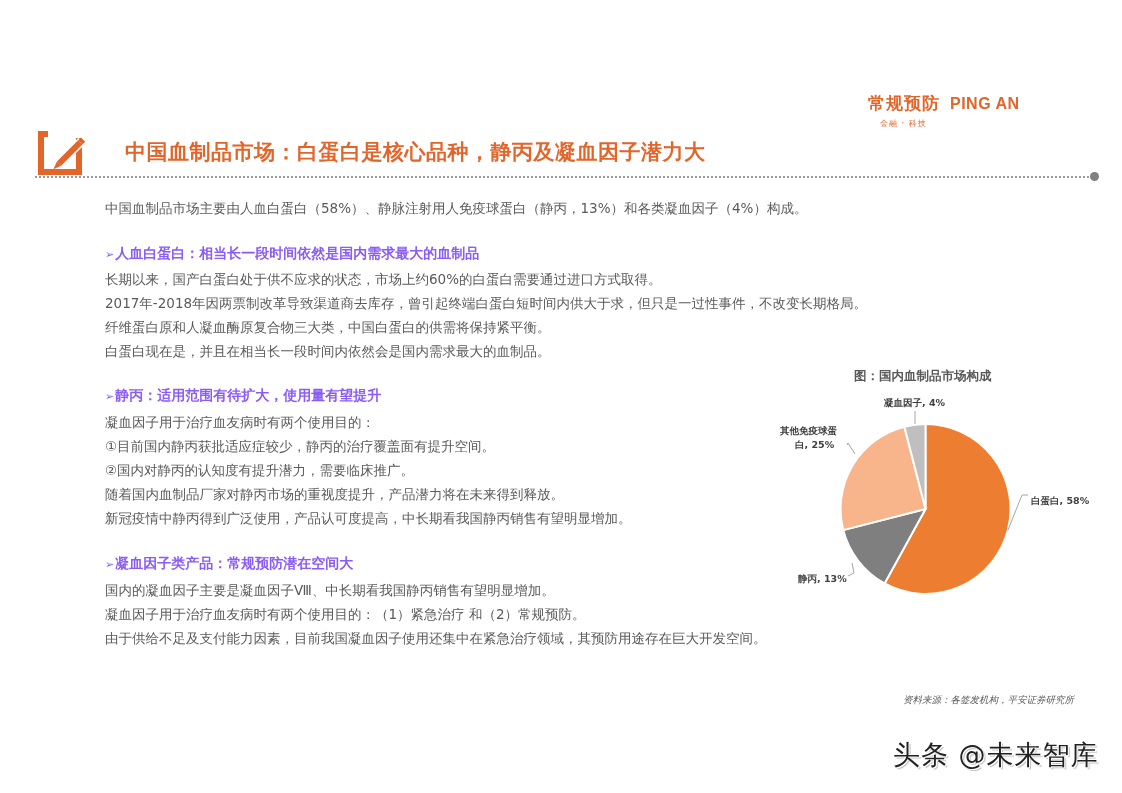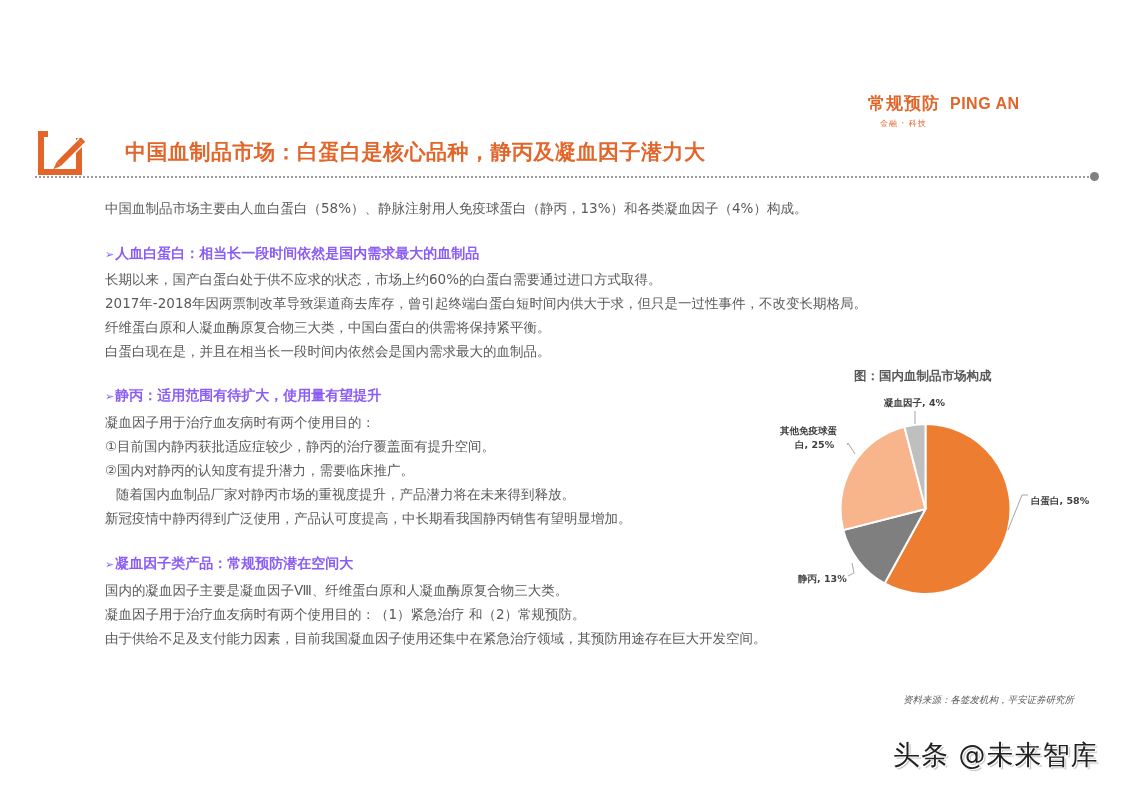--- a/index.html
+++ b/index.html
@@ -60,27 +60,27 @@
 <div class="text" style="top:292px;">2017年-2018年因两票制改革导致渠道商去库存，曾引起终端白蛋白短时间内供大于求，但只是一过性事件，不改变长期格局。</div>
 <div class="text" style="top:316px;">纤维蛋白原和人凝血酶原复合物三大类，中国白蛋白的供需将保持紧平衡。</div>
 <div class="text" style="top:340px;">白蛋白现在是，并且在相当长一段时间内依然会是国内需求最大的血制品。</div>
 
 <div class="sec-h" style="top:387px;">
   <span class="arrow">➢</span><span>静丙：适用范围有待扩大，使用量有望提升</span>
 </div>
 <div class="text" style="top:411px;">凝血因子用于治疗血友病时有两个使用目的：</div>
 <div class="text" style="top:435px;">①目前国内静丙获批适应症较少，静丙的治疗覆盖面有提升空间。</div>
 <div class="text" style="top:459px;">②国内对静丙的认知度有提升潜力，需要临床推广。</div>
-<div class="text" style="top:483px;margin-left:11px;">随着国内血制品厂家对静丙市场的重视度提升，产品潜力将在未来得到释放。</div>
+<div class="text" style="top:483px;">随着国内血制品厂家对静丙市场的重视度提升，产品潜力将在未来得到释放。</div>
 <div class="text" style="top:507px;">新冠疫情中静丙得到广泛使用，产品认可度提高，中长期看我国静丙销售有望明显增加。</div>
 
 <div class="sec-h" style="top:555px;">
   <span class="arrow">➢</span><span>凝血因子类产品：常规预防潜在空间大</span>
 </div>
-<div class="text" style="top:579px;">国内的凝血因子主要是凝血因子Ⅷ、纤维蛋白原和人凝血酶原复合物三大类。</div>
+<div class="text" style="top:579px;">国内的凝血因子主要是凝血因子Ⅷ、中长期看我国静丙销售有望明显增加。</div>
 <div class="text" style="top:603px;">凝血因子用于治疗血友病时有两个使用目的：（1）紧急治疗 和（2）常规预防。</div>
 <div class="text" style="top:627px;">由于供给不足及支付能力因素，目前我国凝血因子使用还集中在紧急治疗领域，其预防用途存在巨大开发空间。</div>
 
 <div class="chart-title">图：国内血制品市场构成</div>
 <div class="pie">
   <svg width="340" height="220" viewBox="0 0 340 220">
 
     <path d="M155.5,124 L155.5,39 A85,85 0 1,1 114.6,198.5 Z" fill="#ed7d31" stroke="#fff" stroke-width="2"></path>
 
     <path d="M155.5,124 L114.6,198.5 A85,85 0 0,1 73.2,145.1 Z" fill="#7f7f7f" stroke="#fff" stroke-width="2"></path>

